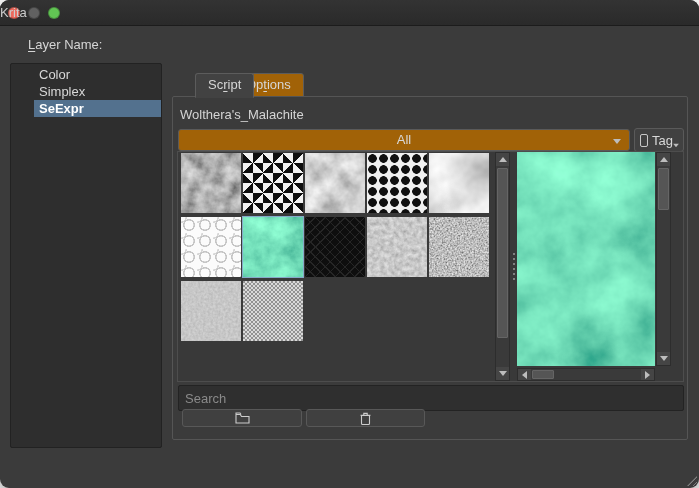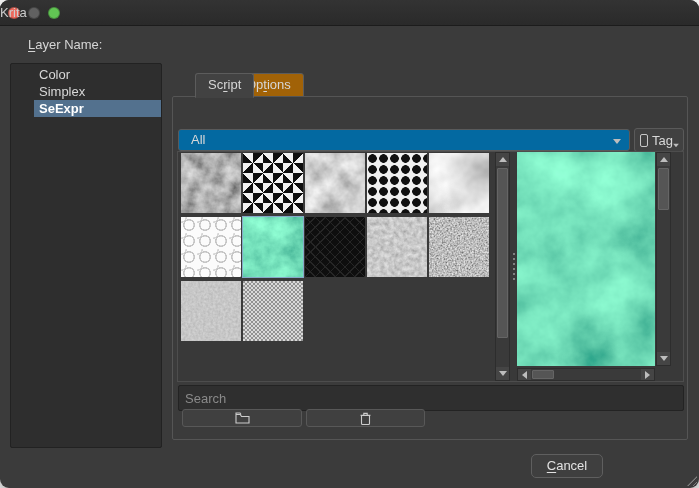--- a/index.html
+++ b/index.html
@@ -29,21 +29,21 @@
   .tab { position:absolute; top:73px; height:24px; line-height:22px; padding:0 12px;
     border:1px solid #5c5c5c; border-top-left-radius:3px; border-top-right-radius:3px; color:#d6d6d6; }
   #tab-script { left:175px; background:#424242; z-index:3; border-bottom:1px solid #424242; height:25px;margin-left:20px; }
   #tab-options { left:233px; background:#a16207; }
   
   #frame { position:absolute; left:172px; top:96px; width:516px; height:344px;
     border:1px solid #555555; border-radius:2px; background:#3b3b3b; }
   #pattern-name { position:absolute; left:180px; top:107px; color:#d4d4d4; }
   
   #tag-combo { position:absolute; left:178px; top:129px; width:452px; height:22px;
-    background:#0369a1; border:1px solid #5a5a5a; border-radius:3px; line-height:20px; padding:0 12px; color:#d8d8d8; }
+    background:#a16207; border:1px solid #5a5a5a; border-radius:3px; line-height:20px; padding:0 12px; color:#d8d8d8;text-align:center; }
   #tag-combo .arr-down { position:absolute; right:8px; top:9px; }
   #tag-button { position:absolute; left:634px; top:128px; width:50px; height:24px;
     background:#414141; border:1px solid #5a5a5a; border-radius:3px; display:flex; align-items:center; gap:4px; padding:0 5px; color:#d8d8d8; }
   #tag-button .tag-glyph { width:8px; height:13px; border:1px solid #c8c8c8; border-radius:2px; }
   #tag-button .mini-arr { position:absolute; right:3px; bottom:3px; }
   
   #chooser { position:absolute; left:177px; top:151px; width:507px; height:231px;
     border:1px solid #4d4d4d; background:#393939; }
   .thumb { position:absolute; width:60px; height:60px; overflow:hidden; }
   .thumb.selected { box-shadow:0 0 0 1px #86a9c9; }
@@ -107,20 +107,21 @@
   <div id="gen-list">
       <div class="gen-item">Color</div>
       <div class="gen-item">Simplex</div>
       <div class="gen-item selected" style="background: rgb(83, 113, 142);">SeExpr</div>
     </div>
 
   <div id="tab-script" class="tab">Sc<u>r</u>ipt</div>
   <div id="tab-options" class="tab">Op<u>t</u>ions</div>
   <div id="frame"></div>
 
+  <div id="pattern-name">Wolthera's_Malachite</div>
 
   <div id="tag-combo">
     <span>All</span>
     <span class="arr-down"></span>
   </div>
   <div id="tag-button">
     <span class="tag-glyph"></span>
     <span>Tag</span>
     <span class="mini-arr arr-down" style="transform:scale(.7)"></span>
   </div>
@@ -252,16 +253,15 @@
       <path d="M1 2.5 h4.2 l1.4 2 H14 v6.5 H1 z M1 2.5 V1 h4 l1 1.5" fill="none" stroke="#cccccc" stroke-width="1.1"></path>
     </svg>
   </div>
   <div id="delete-btn" class="tool-btn">
     <svg width="11" height="13" viewBox="0 0 11 13">
       <path d="M1.5 3.5 h8 v8 a1 1 0 0 1 -1 1 h-6 a1 1 0 0 1 -1 -1 z" fill="none" stroke="#cccccc" stroke-width="1.1"></path>
       <path d="M0.5 3.2 h10 M3.8 3 v-1.6 h3.4 V3" fill="none" stroke="#cccccc" stroke-width="1.1"></path>
     </svg>
   </div>
 
-  <div id="cancel-btn" class="dlg-btn"><u>C</u>ancel</div>
 
   <div id="resize-grip"></div>
 </div>
 
 </body></html>

